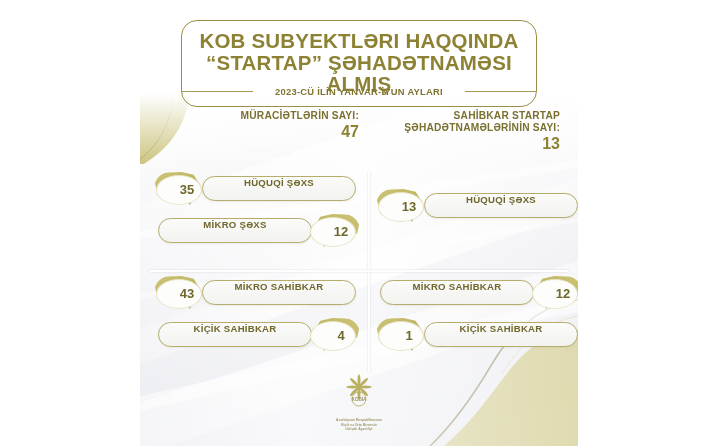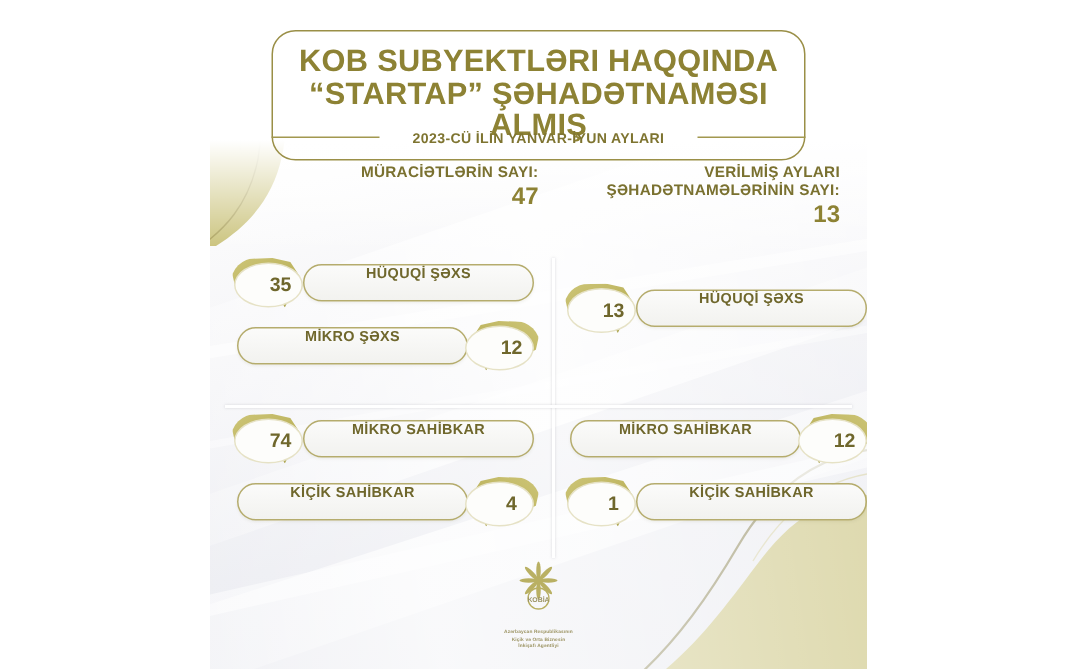--- a/index.html
+++ b/index.html
@@ -196,21 +196,21 @@
       <div class="sub-rule"></div>
     </div>
 
     <div class="stats">
       <div class="stat">
         <div class="stat-label">MÜRACİƏTLƏRİN SAYI:</div>
         <div class="stat-value">47</div>
       </div>
       <div class="stat">
         <div class="stat-label">
-          <div>VERİLMİŞ AYLARI</div>
+          <div>SAHİBKAR STARTAP</div>
           <div>ŞƏHADƏTNAMƏLƏRİNİN SAYI:</div>
         </div>
         <div class="stat-value">13</div>
       </div>
     </div>
 
     <div class="grid">
       <div class="divider div-v"></div>
       <div class="divider div-h"></div>
 
@@ -244,21 +244,21 @@
           <div class="pill">
             <span>HÜQUQİ ŞƏXS</span>
           </div>
         </div>
       </div>
 
       <div class="quad q-bl">
         <div class="row badge-on-left">
           <div class="badge badge-left">
             <div class="blob"></div>
-            <div class="num">74</div>
+            <div class="num">43</div>
           </div>
           <div class="pill">
             <span>MİKRO SAHİBKAR</span>
           </div>
         </div>
         <div class="row badge-on-right">
           <div class="pill">
             <span>KİÇİK SAHİBKAR</span>
           </div>
           <div class="badge badge-right">

